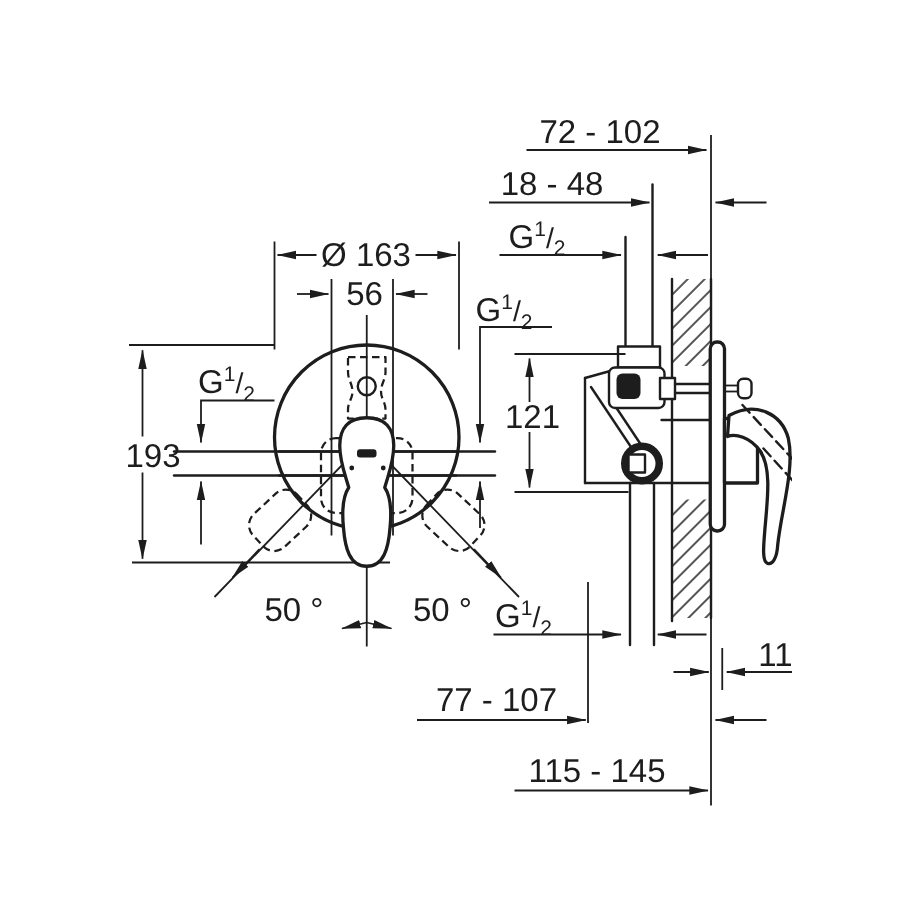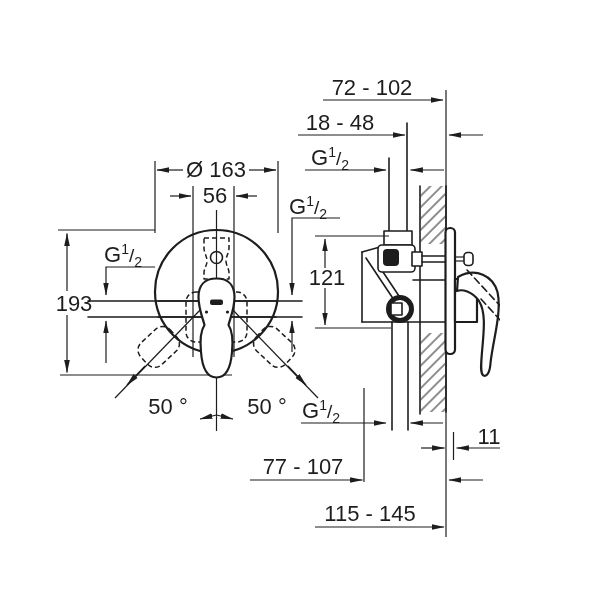--- a/index.html
+++ b/index.html
@@ -1,16 +1,16 @@
 <!DOCTYPE html>
 <html><head>
 <meta charset="utf-8">
 <style>
   html,body{margin:0;padding:0;background:#fff;}
-  .stage{width:500px;height:612px;background:#fff;position:relative;overflow:hidden;}
+  .stage{width:500px;height:612px;background:#fff;position:relative;overflow:hidden;margin-left:28px;}
   svg{display:block;}
   .obj{fill:none;stroke:#1d1d1d;stroke-width:2.2;stroke-linejoin:round;stroke-linecap:round;}
   .objthin{fill:none;stroke:#1d1d1d;stroke-width:1.6;stroke-linejoin:round;stroke-linecap:round;}
   .fillw{fill:#ffffff;}
   .dim{fill:none;stroke:#1d1d1d;stroke-width:1.2;stroke-linecap:butt;}
   .dash{fill:none;stroke:#1d1d1d;stroke-width:1.5;stroke-dasharray:5 3;stroke-linejoin:round;}
   .dash2{fill:none;stroke:#1d1d1d;stroke-width:1.6;stroke-dasharray:7 4;stroke-linecap:round;}
   text{font-family:"Liberation Sans","DejaVu Sans",sans-serif;font-size:22px;fill:#1d1d1d;}
   .sm{font-size:14px;}
   .slash{font-size:19px;}

